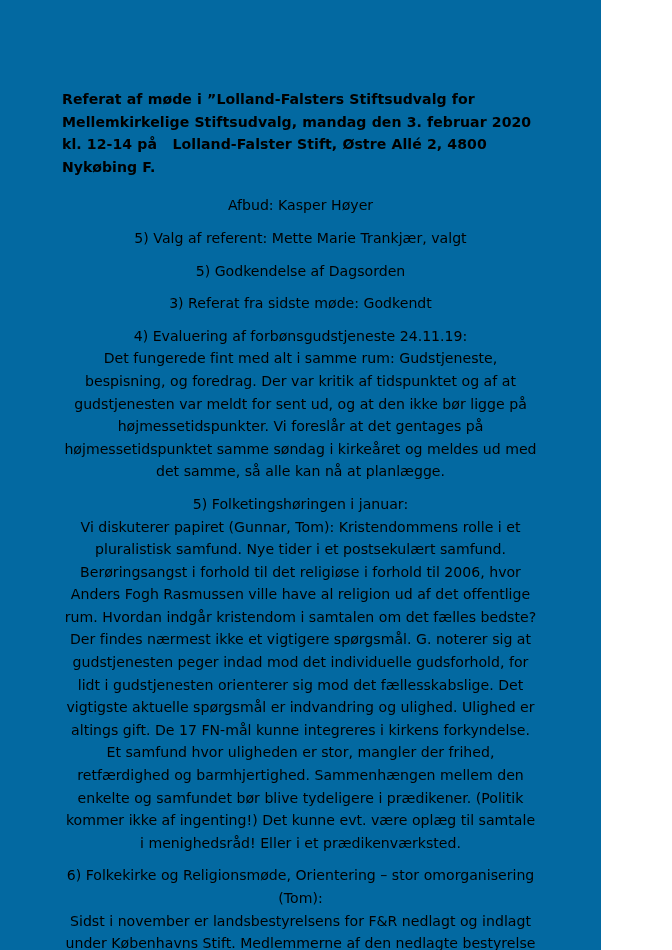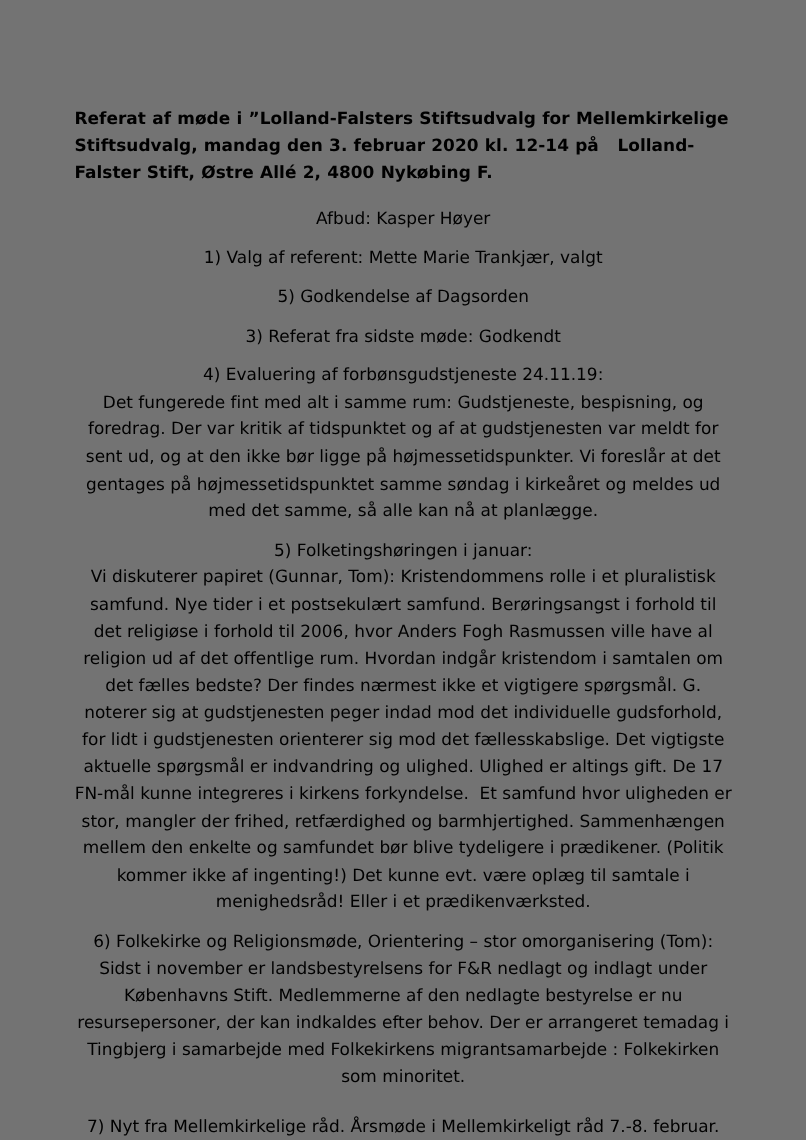--- a/index.html
+++ b/index.html
@@ -11,23 +11,23 @@
   body {
     width: 672px;
     height: 950px;
     overflow: hidden;
     font-family: "DejaVu Sans", "Liberation Sans", sans-serif;
     color: #000000;
     -webkit-font-smoothing: antialiased;
   }
   .page {
     box-sizing: border-box;
-    width: 672px;
+    width: 601px;
     height: 950px;
-    background: #737373;
+    background: #0369a1;
     padding: 88px 62px 0 62px;
     position: relative;
   }
   .doc-title {
     font-size: 14.1px;
     font-weight: bold;
     line-height: 22.6px;
     letter-spacing: 0.05px;
     margin: 0 0 16px 0;
     text-align: left;
@@ -52,21 +52,21 @@
 </style>
 </head>
 <body>
 
 <div class="page">
 
   <h1 class="doc-title">Referat af møde i ”Lolland-Falsters Stiftsudvalg for Mellemkirkelige Stiftsudvalg, mandag den 3. februar 2020 kl. 12-14 på   Lolland-Falster Stift, Østre Allé 2, 4800 Nykøbing F.</h1>
 
   <p class="para">Afbud: Kasper Høyer</p>
 
-  <p class="para">1) Valg af referent: Mette Marie Trankjær, valgt</p>
+  <p class="para">5) Valg af referent: Mette Marie Trankjær, valgt</p>
 
   <p class="para">5) Godkendelse af Dagsorden</p>
 
   <p class="para">3) Referat fra sidste møde: Godkendt</p>
 
   <p class="para">4) Evaluering af forbønsgudstjeneste 24.11.19:
 Det fungerede fint med alt i samme rum: Gudstjeneste, bespisning, og foredrag. Der var kritik af tidspunktet og af at gudstjenesten var meldt for sent ud, og at den ikke bør ligge på højmessetidspunkter. Vi foreslår at det gentages på højmessetidspunktet samme søndag i kirkeåret og meldes ud med det samme, så alle kan nå at planlægge.</p>
 
   <p class="para">5) Folketingshøringen i januar:
 Vi diskuterer papiret (Gunnar, Tom): Kristendommens rolle i et pluralistisk samfund. Nye tider i et postsekulært samfund. Berøringsangst i forhold til det religiøse i forhold til 2006, hvor Anders Fogh Rasmussen ville have al religion ud af det offentlige rum. Hvordan indgår kristendom i samtalen om det fælles bedste? Der findes nærmest ikke et vigtigere spørgsmål. G. noterer sig at gudstjenesten peger indad mod det individuelle gudsforhold, for lidt i gudstjenesten orienterer sig mod det fællesskabslige. Det vigtigste aktuelle spørgsmål er indvandring og ulighed. Ulighed er altings gift. De 17 FN-mål kunne integreres i kirkens forkyndelse.  Et samfund hvor uligheden er stor, mangler der frihed, retfærdighed og barmhjertighed. Sammenhængen mellem den enkelte og samfundet bør blive tydeligere i prædikener. (Politik kommer ikke af ingenting!) Det kunne evt. være oplæg til samtale i menighedsråd! Eller i et prædikenværksted.</p>

